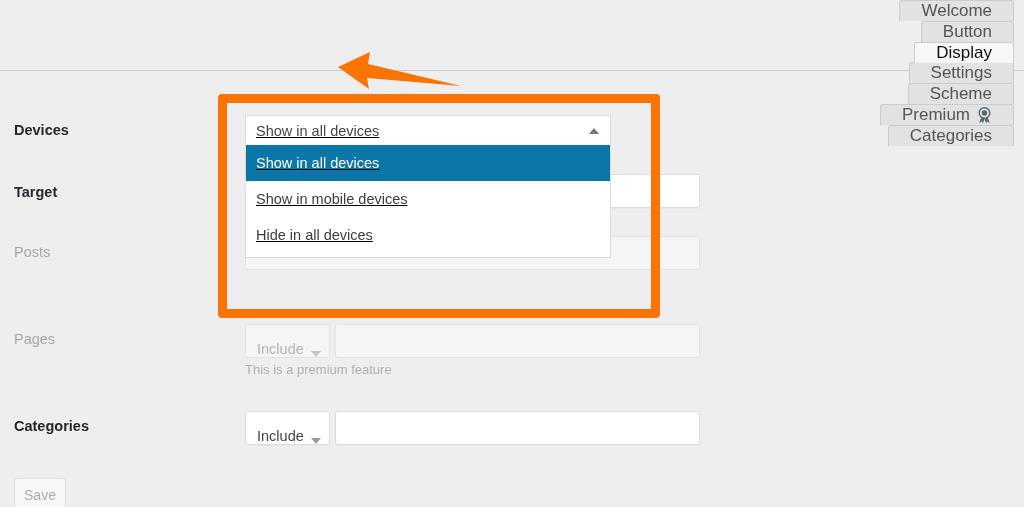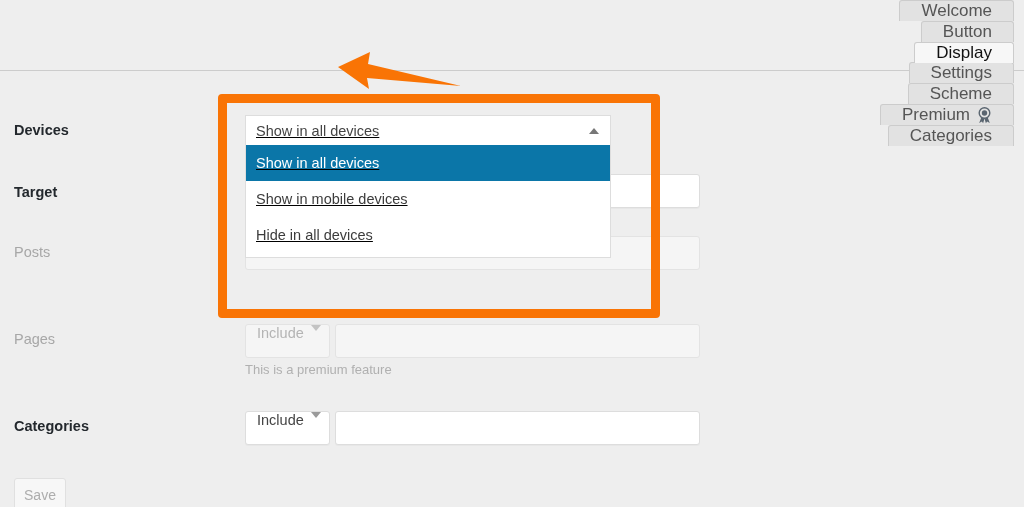--- a/index.html
+++ b/index.html
@@ -82,21 +82,21 @@
   .txtinput.disabled { background: #f5f5f5; border-color: #e3e3e3; box-shadow: none; }
 
   .selectbox {
     box-sizing: border-box;
     height: 34px;
     width: 85px;
     background: #fff;
     border: 1px solid #ddd;
     border-radius: 3px;
     display: flex;
-    align-items: flex-start;
+    align-items: flex-end;
     padding: 0 8px 0 11px;
     font-size: 14.5px;
     color: #444;
     justify-content: space-between;
     box-shadow: 0 1px 1px rgba(0,0,0,0.03);
   }
   .selectbox.disabled { background: #f5f5f5; border-color: #e3e3e3; color: #b4b4b4; box-shadow: none; }
   .caret-down {
     width: 0; height: 0;
     border-left: 5px solid transparent;

